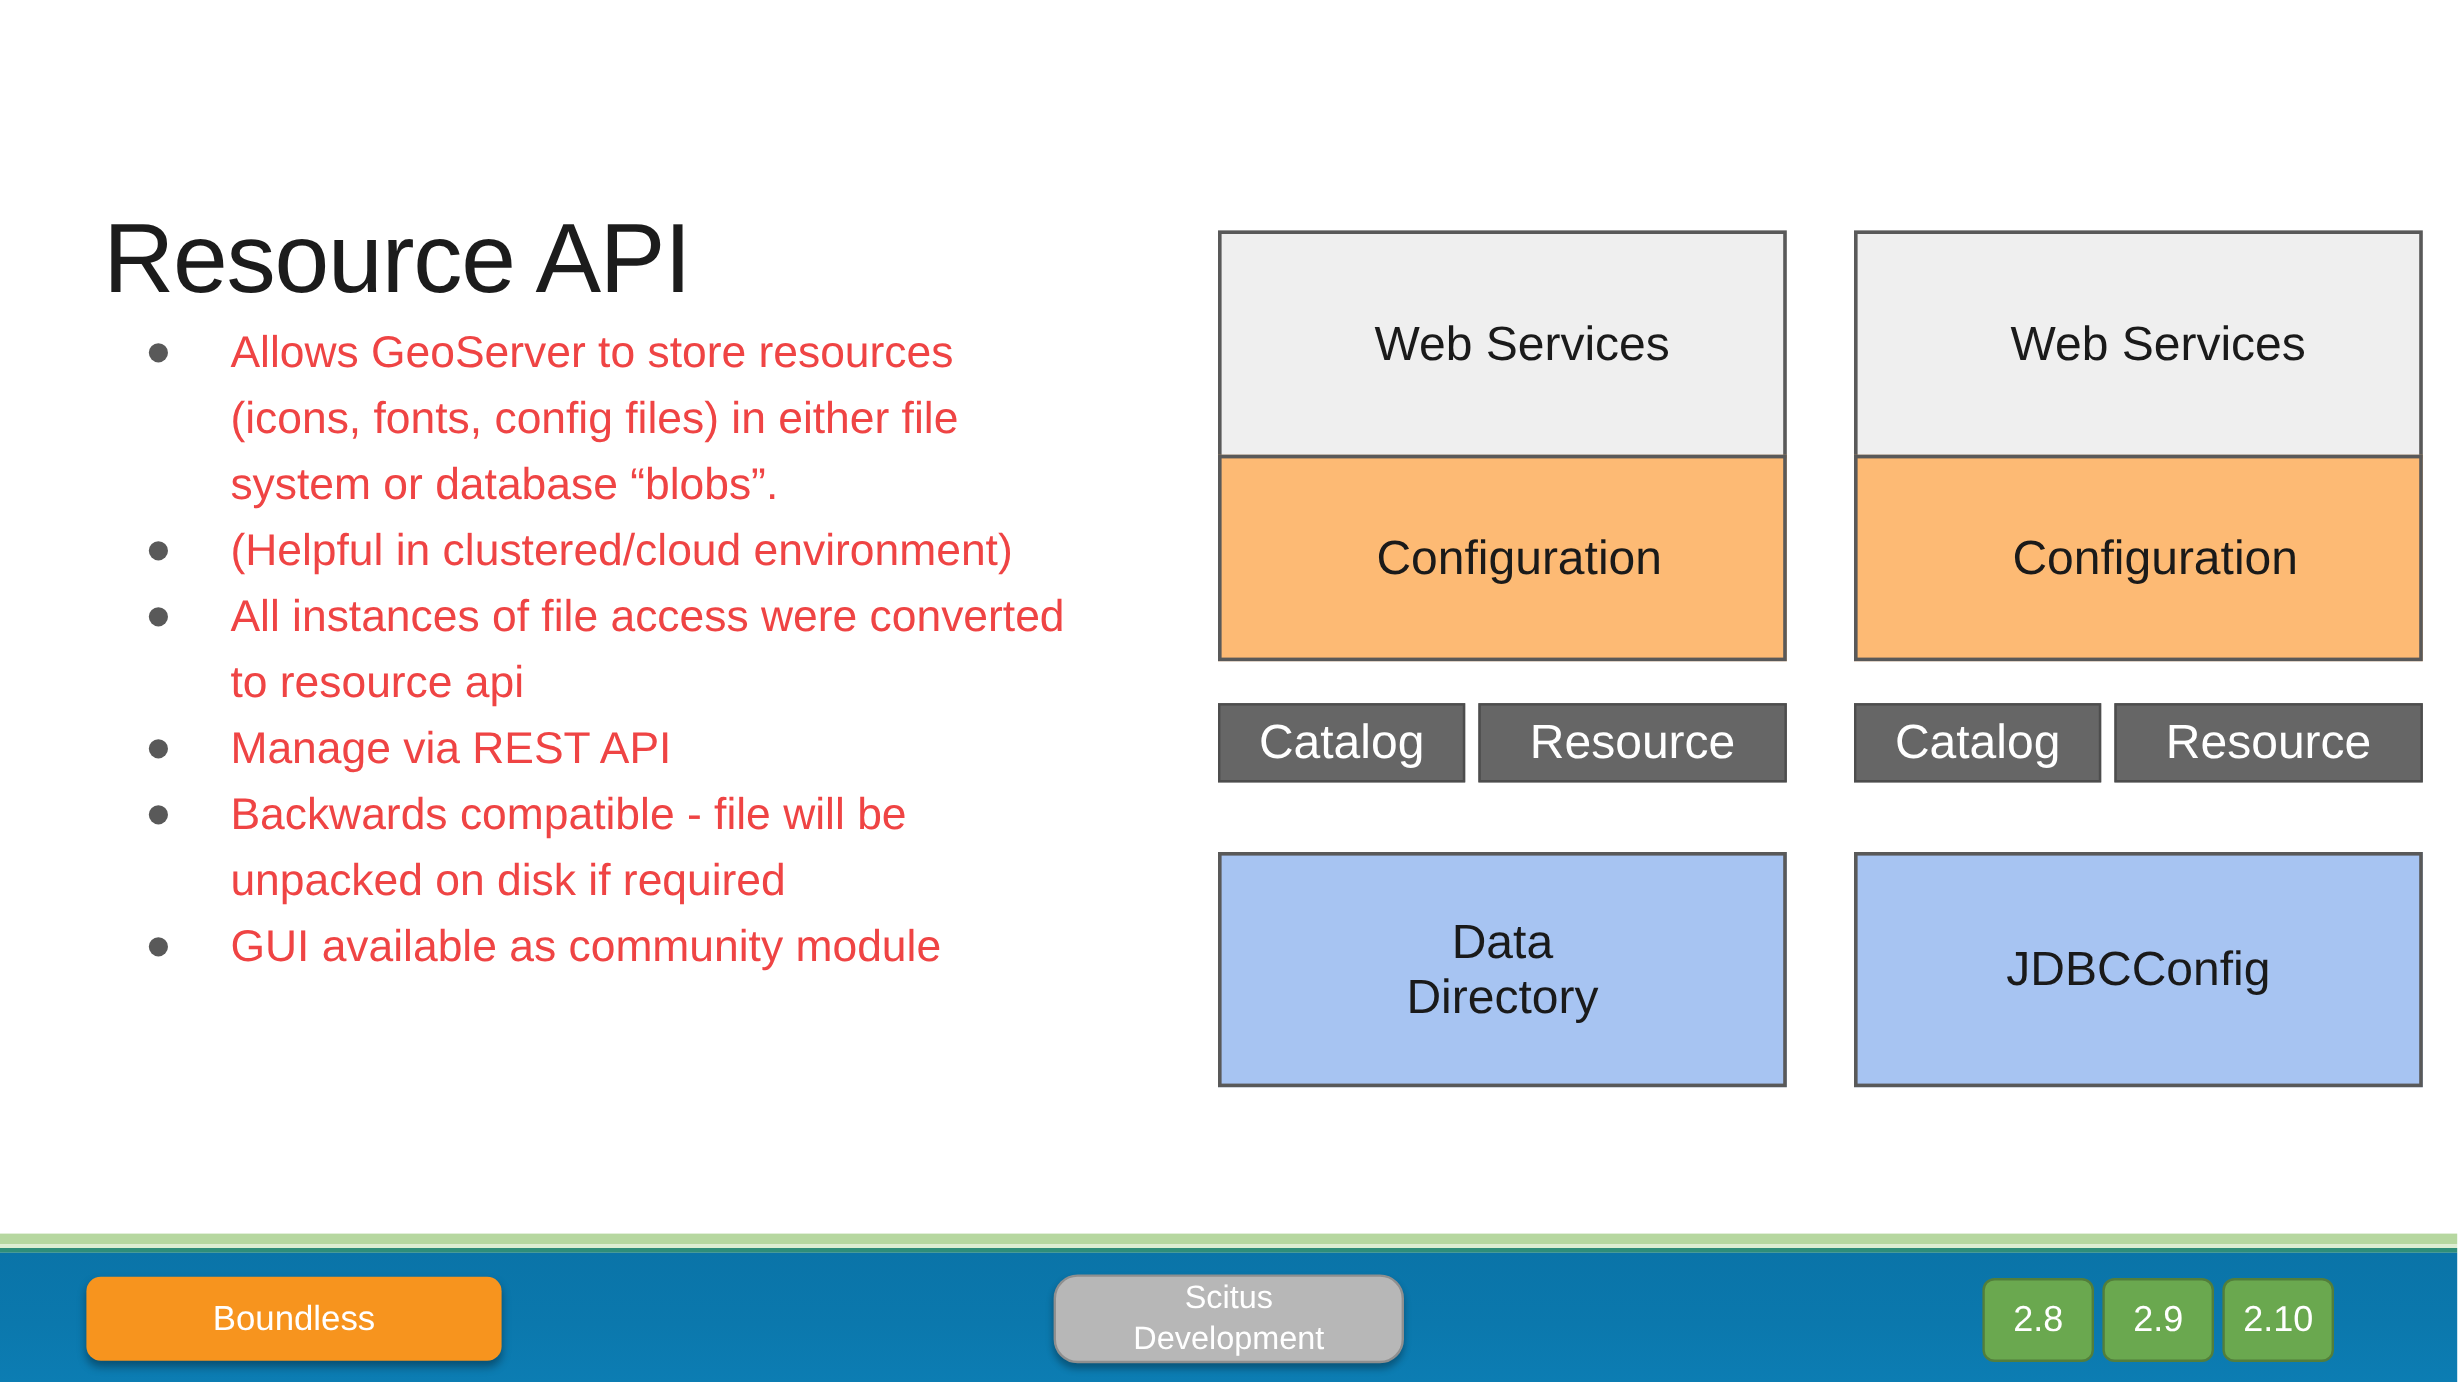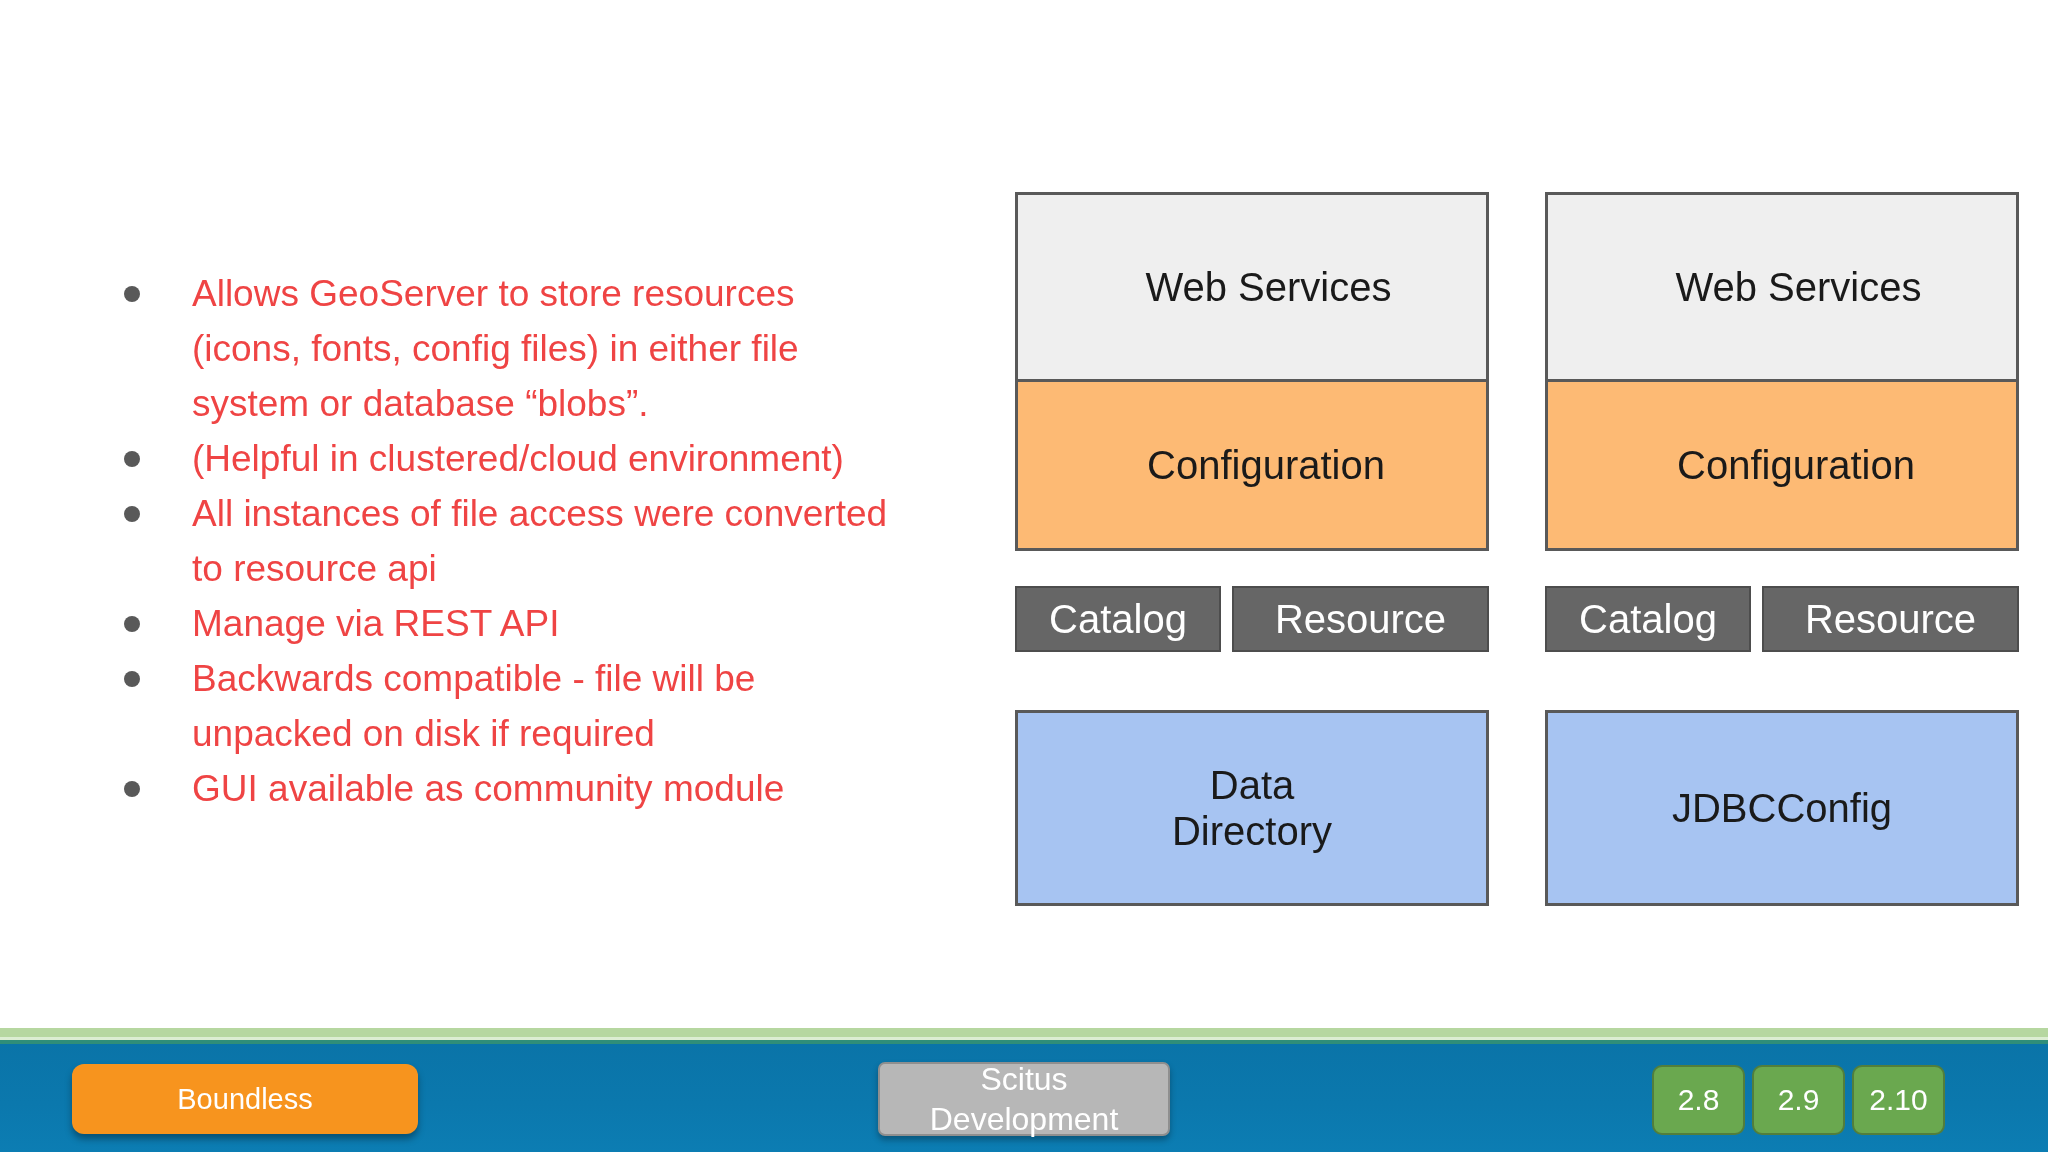--- a/index.html
+++ b/index.html
@@ -61,37 +61,38 @@
     display:flex; flex-direction:column; align-items:center; justify-content:center;
     text-align:center; cursor:default;
   }
   .brand-btn {
     left:72px; top:1064px; width:346px; height:70px;
     background:#f7941e; border-radius:12px; font-size:29px;
     box-shadow:0 5px 7px rgba(0,0,0,0.35);
   }
   .dev-btn {
     left:878px; top:1062px; width:292px; height:74px;
-    background:#b7b7b7; border:2px solid #8f8f8f; border-radius:7px;
-    font-size:32px; line-height:1.25;
+    background:#b7b7b7; border:2px solid #8f8f8f; border-radius:20px;
+    font-size:27px; line-height:1.25;
     box-shadow:0 4px 6px rgba(0,0,0,0.3);
   }
   .badges { position:absolute; left:1652px; top:1065px; display:flex; gap:7px; }
   .badge {
     box-sizing:border-box; width:93px; height:70px;
     background:#6aa84f; border:2px solid #527e3c; border-radius:10px;
     color:#ffffff; font-size:30px;
     display:flex; align-items:center; justify-content:center;
   }
 </style>
 </head>
 <body>
 
 <div class="slide">
 
+  <h1 class="title">Resource API</h1>
 
   <ul class="bullets">
     <li class="bullet-item">
       <span class="dot"></span>
       <span class="bullet-line">Allows GeoServer to store resources</span>
       <span class="bullet-line">(icons, fonts, config files) in either file</span>
       <span class="bullet-line">system or database “blobs”.</span>
     </li>
     <li class="bullet-item">
       <span class="dot"></span>

